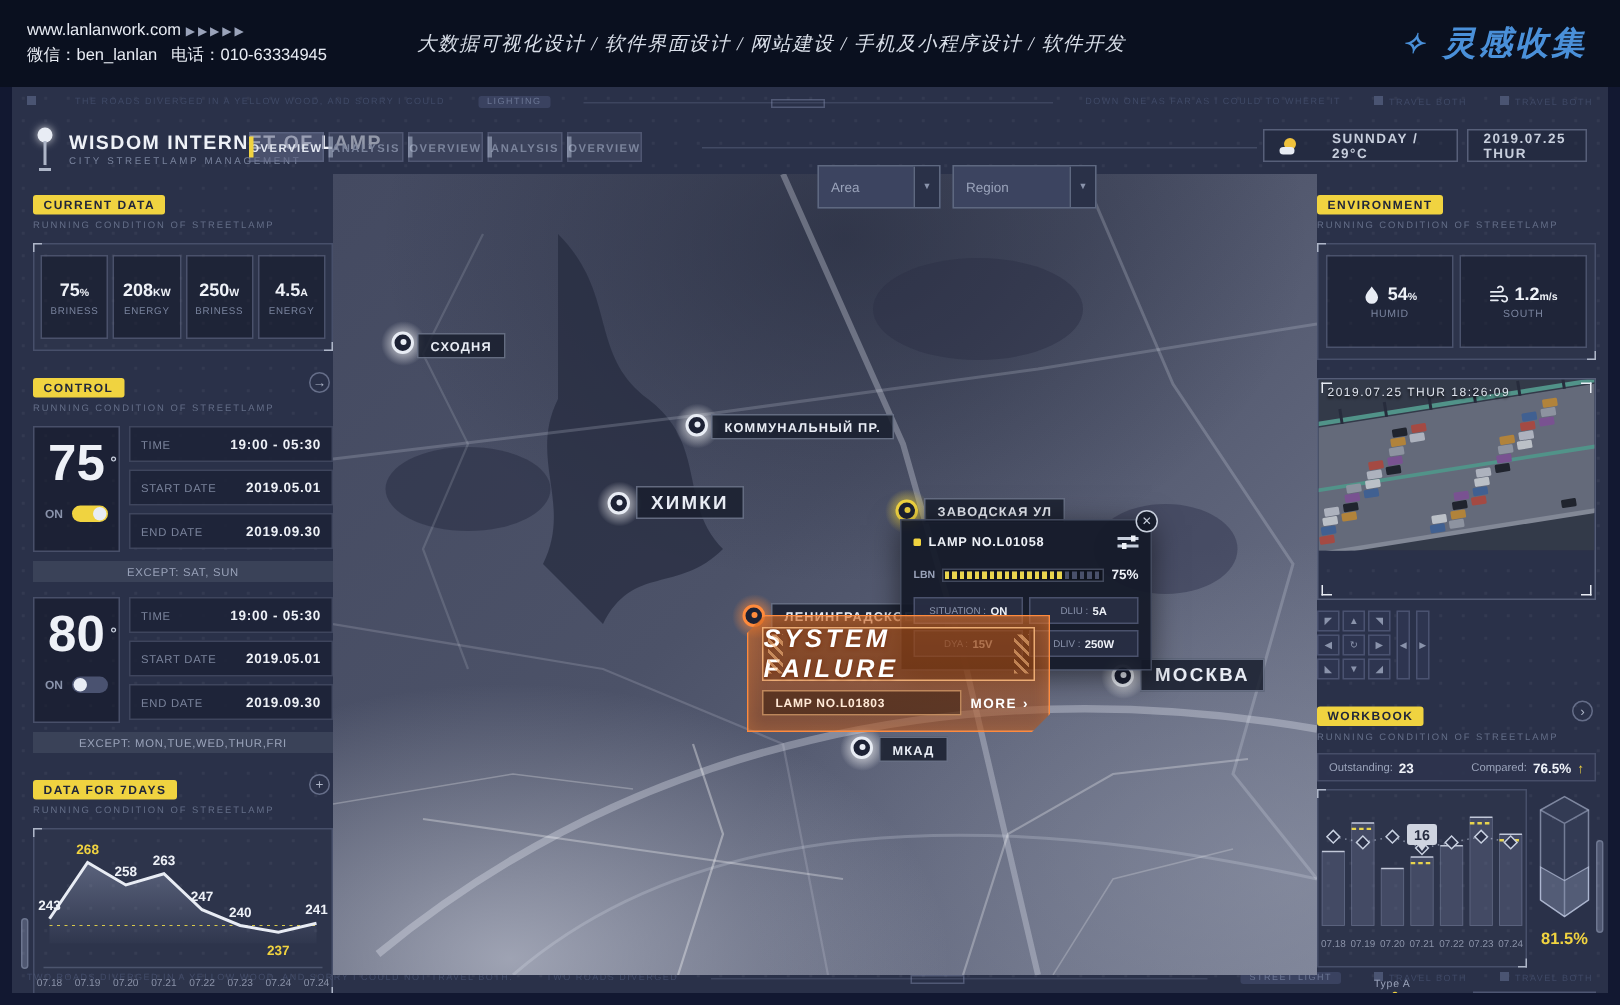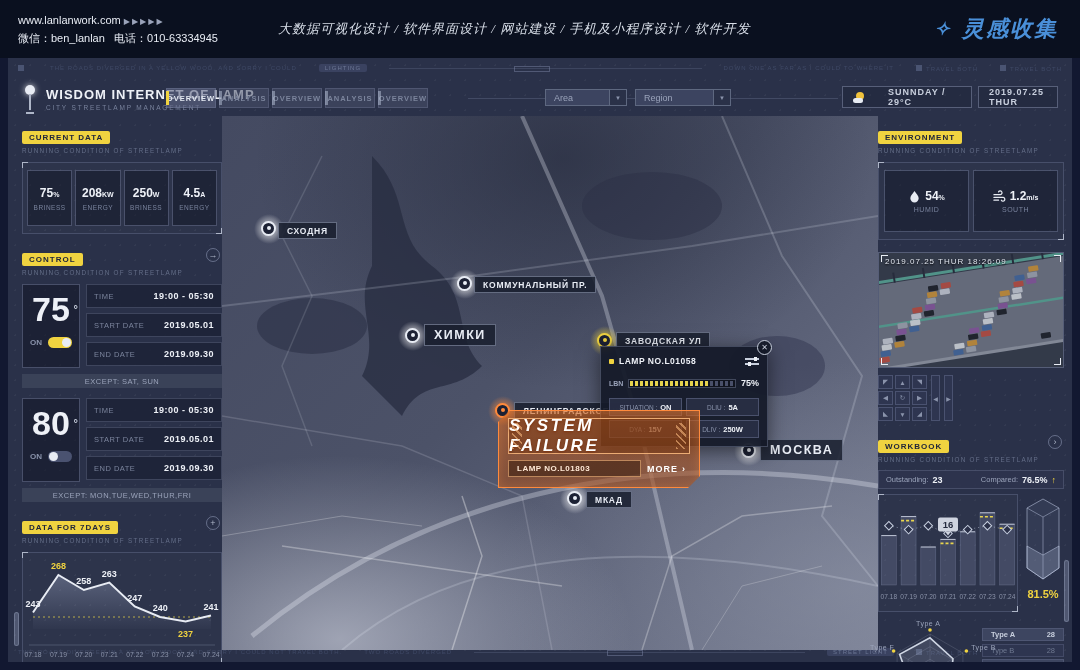--- a/index.html
+++ b/index.html
@@ -42,21 +42,21 @@
   .sub-ttl{color:#78829c;font-size:6.5px;letter-spacing:1.8px;margin-top:2px;}
   .tabs{position:absolute;left:158px;top:30px;display:flex;gap:3px;z-index:8;}
   .tab{width:50px;height:20px;background:rgba(72,80,106,0.55);border:1px solid rgba(150,160,190,0.22);
     color:#7b849c;font-size:7.5px;font-weight:bold;letter-spacing:1px;display:flex;align-items:center;justify-content:center;position:relative;cursor:pointer;}
   .tab::before{content:"";position:absolute;left:-1px;top:2px;bottom:2px;width:3px;background:rgba(200,210,230,0.45);}
   .tab.active{background:rgba(96,104,134,0.6);color:#e4e9f2;}
   .tab.active::before{background:#f0d340;}
   .hline{position:absolute;left:460px;top:40px;width:370px;height:1px;background:rgba(140,150,185,0.25);z-index:7;}
 
   .selects{position:absolute;left:537px;top:31px;display:flex;gap:8px;z-index:9;}
-  .sel{height:17px;background:#3c4460;border:1px solid #5e6880;display:flex;align-items:center;color:#9aa3ba;font-size:9px;cursor:pointer;}
+  .sel{height:29px;background:#3c4460;border:1px solid #5e6880;display:flex;align-items:center;color:#9aa3ba;font-size:9px;cursor:pointer;margin-top:21px;}
   .sel .txt{padding:0 8px;}
   .sel .cap{width:17px;height:100%;background:#2a3148;border-left:1px solid #5e6880;display:flex;align-items:center;justify-content:center;color:#8a93ab;font-size:6px;margin-left:auto;}
   .sel.area{width:82px;}.sel.region{width:96px;}
   .brk{position:absolute;top:28px;height:22px;border:1px solid rgba(150,160,190,0.45);display:flex;align-items:center;padding:0 10px;color:#c8cfdd;font-size:9px;font-weight:bold;letter-spacing:1px;background:rgba(20,26,42,0.25);z-index:9;gap:16px;}
   .brk.weather{left:834px;width:130px;}
   .brk.date{left:970px;right:14px;}
   .sunico{position:relative;width:14px;height:11px;margin-right:7px;}
   .sunico .sun{position:absolute;right:1px;top:0;width:8px;height:8px;border-radius:50%;background:#f0c23c;}
   .sunico .cloud{position:absolute;left:0;bottom:0;width:10px;height:5px;border-radius:4px;background:#e8ecf4;}
 
@@ -159,21 +159,21 @@
   .rcol{position:absolute;left:870px;top:68px;width:186px;z-index:8;}
   .env-cards{margin-top:8px;padding:7px 5px;display:flex;gap:4px;}
   .ecard{flex:1;height:62px;background:rgba(16,20,36,0.45);border:1px solid rgba(140,150,185,0.4);display:flex;flex-direction:column;align-items:center;justify-content:center;gap:3px;}
   .ecard .top{display:flex;align-items:center;gap:4px;color:#eef1f7;}
   .ecard .v{font-size:12px;font-weight:bold;}
   .ecard .v small{font-size:7px;}
   .ecard .l{color:#79839d;font-size:7px;letter-spacing:0.5px;}
   .eico{width:13px;height:13px;}
 
   .cam{position:relative;margin-top:12px;}
-  .cam-view{position:relative;width:186px;height:116px;border:1px solid rgba(150,160,190,0.4);overflow:hidden;}
+  .cam-view{position:relative;width:186px;height:148px;border:1px solid rgba(150,160,190,0.4);overflow:hidden;}
   .cam-ts{position:absolute;left:6px;top:4px;color:#dfe4ee;font-size:8px;letter-spacing:1px;z-index:3;text-shadow:0 1px 2px #000;}
   .corner{position:absolute;width:7px;height:7px;border-color:#e8ecf4;border-style:solid;border-width:0;z-index:3;}
   .c-tl{left:2px;top:2px;border-left-width:1.5px;border-top-width:1.5px;}
   .c-tr{right:2px;top:2px;border-right-width:1.5px;border-top-width:1.5px;}
   .c-bl{left:2px;bottom:2px;border-left-width:1.5px;border-bottom-width:1.5px;}
   .c-br{right:2px;bottom:2px;border-right-width:1.5px;border-bottom-width:1.5px;}
   .cam-ctl{display:flex;margin-top:7px;align-items:center;gap:4px;}
   .dpad{display:grid;grid-template-columns:repeat(3,15px);grid-template-rows:repeat(3,14px);gap:2px;}
   .dbtn{background:#2e3550;border:1px solid #4a5270;color:#8a93ab;font-size:6.5px;display:flex;align-items:center;justify-content:center;cursor:pointer;}
   .camarr{width:9px;height:46px;background:#2e3550;border:1px solid #4a5270;color:#8a93ab;font-size:6px;display:flex;align-items:center;justify-content:center;cursor:pointer;}

